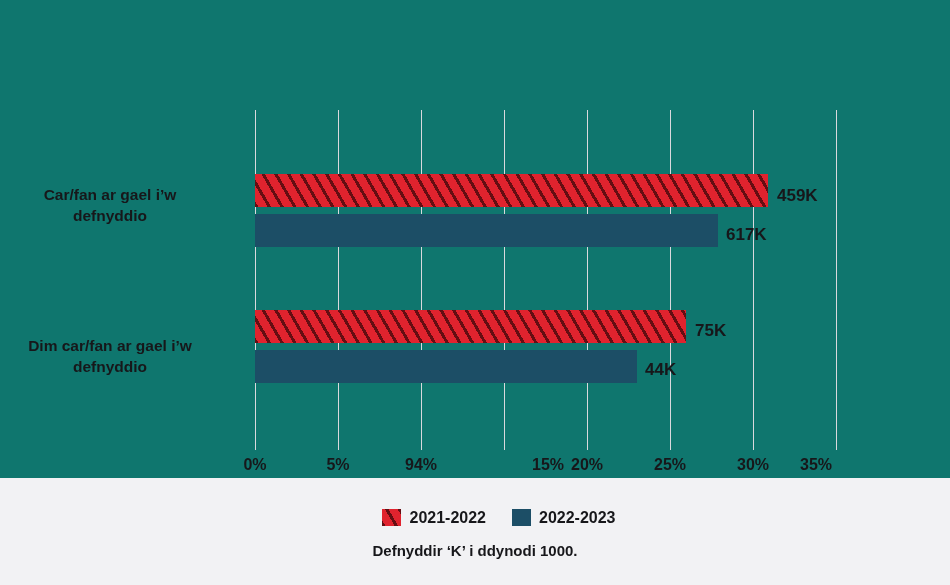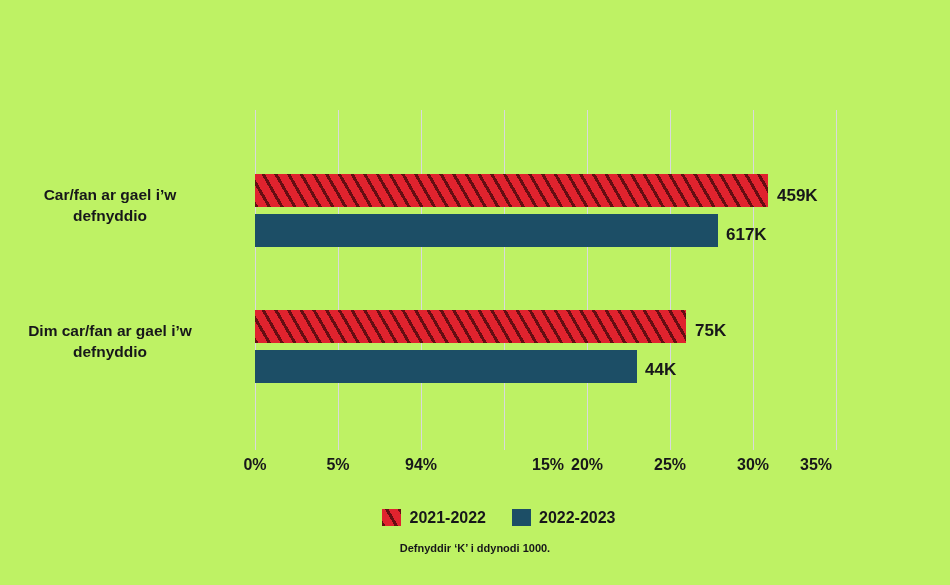--- a/index.html
+++ b/index.html
@@ -10,22 +10,22 @@
     width: 950px;
     height: 585px;
     background: #f2f2f4;
     font-family: "Liberation Sans", sans-serif;
     overflow: hidden;
   }
 
   #chart-root {
     position: relative;
     width: 950px;
-    height: 585px;
-    background: #bef264;
+    height: 478px;
+    background: #0f766e;
   }
 
   
   
   .plot-area {
     position: absolute;
     left: 255px;
     top: 110px;
     width: 581px;
     height: 340px;
@@ -132,35 +132,35 @@
     line-height: 1;
   }
 
   
   .footnote {
     position: absolute;
     left: 0;
     right: 0;
     top: 542px;
     text-align: center;
-    font-size: 11px;
+    font-size: 15px;
     font-weight: bold;
     color: #17171a;
   }
 </style>
 </head>
 <body>
 
 <div id="chart-root">
 
   <div class="cat-label" style="left:0px; top:185px;">
     <div>Car/fan ar gael i’w</div>
     <div>defnyddio</div>
   </div>
-  <div class="cat-label" style="left:0px; top:321px;">
+  <div class="cat-label" style="left:0px; top:336px;">
     <div>Dim car/fan ar gael i’w</div>
     <div>defnyddio</div>
   </div>
 
   <div class="plot-area">
     <div class="gridline" style="left:0px;"></div>
     <div class="gridline" style="left:83px;"></div>
     <div class="gridline" style="left:166px;"></div>
     <div class="gridline" style="left:249px;"></div>
     <div class="gridline" style="left:332px;"></div>

